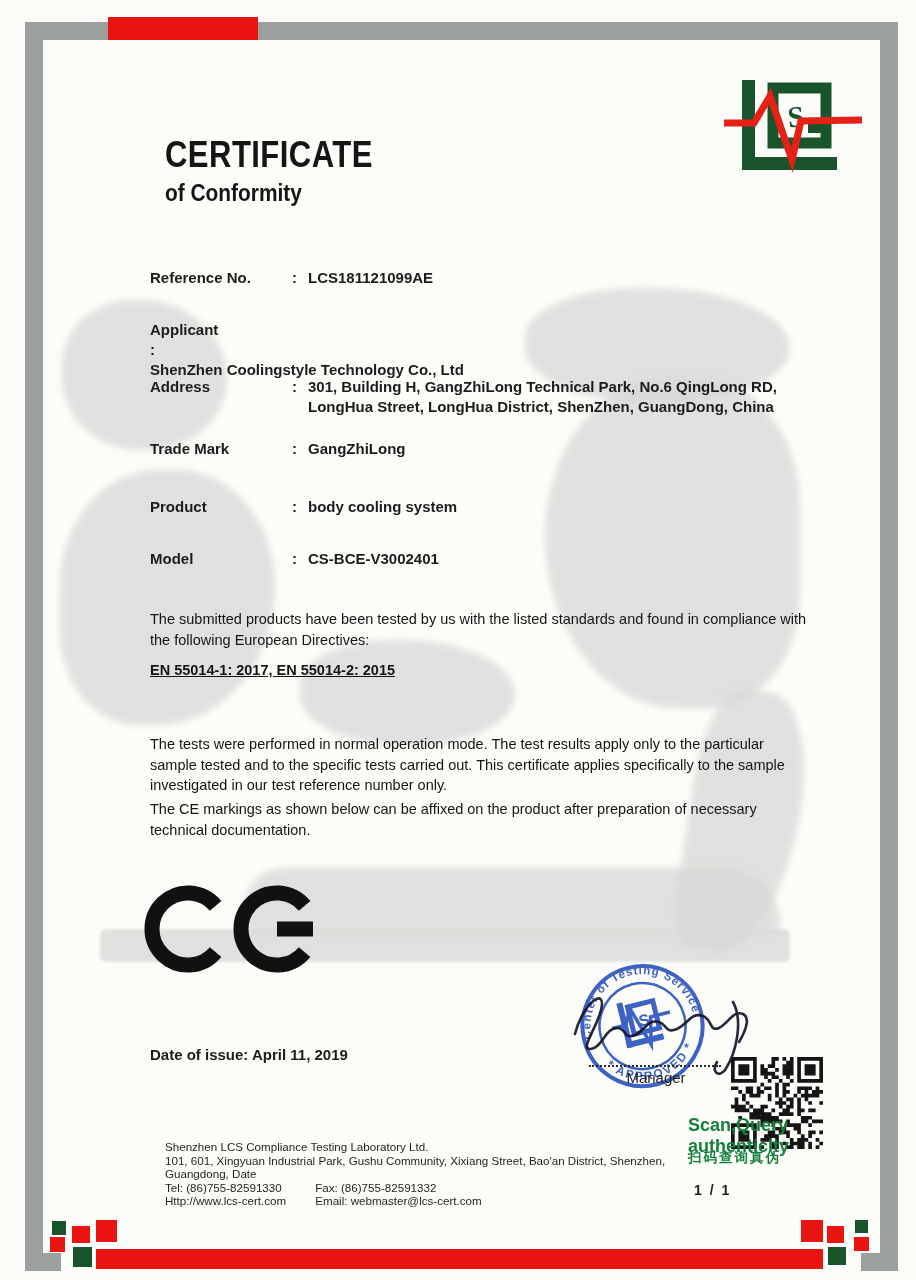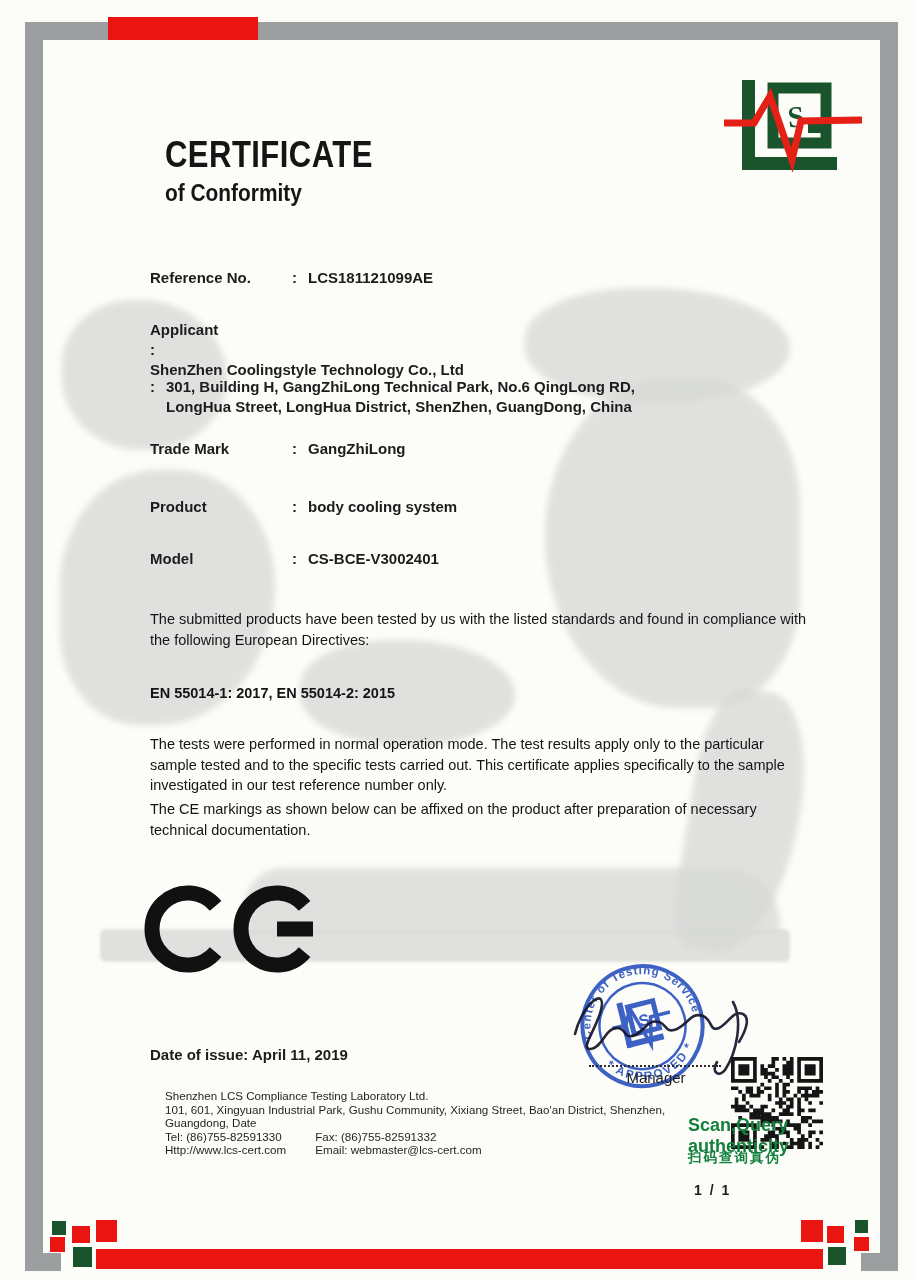--- a/index.html
+++ b/index.html
@@ -42,21 +42,21 @@
   .signature { position:absolute; left:565px; top:972px; z-index:7; }
   .sign-line { position:absolute; left:589px; top:1065px; width:132px; border-bottom:2px dotted #2a2a2a; z-index:7; }
   .manager { position:absolute; left:591px; top:1069px; width:130px; text-align:center; font-size:15px; color:#1f1f1f; z-index:7; }
   
   .qr { position:absolute; left:731px; top:1057px; width:92px; height:92px; z-index:6; }
   .qr-cap { position:absolute; left:688px; width:178px; text-align:left; font-weight:bold; color:#15803d; z-index:6; }
   .qr-cap.cn { top:1149px; font-size:13.5px; letter-spacing:2px; }
   .qr-cap.en { top:1115px; font-size:18px; }
   .page-num { position:absolute; left:694px; top:1182px; font-size:14px; font-weight:bold; letter-spacing:2px; }
   
-  .footer { position:absolute; left:165px; top:1089px; font-size:11.6px; line-height:13.6px; color:#1f1f1f; width:520px; }
+  .footer { position:absolute; left:165px; top:1140px; font-size:11.6px; line-height:13.6px; color:#1f1f1f; width:520px; }
   .footer .cols span.c1 { display:inline-block; width:147px; }
 </style>
 </head>
 <body>
 
 <div class="page">
 
   <div class="wm" style="left:525px;top:288px;width:265px;height:115px;"></div>
   <div class="wm" style="left:545px;top:378px;width:255px;height:330px;border-radius:55% 45% 40% 60%;"></div>
   <div class="wm" style="left:688px;top:690px;width:110px;height:265px;border-radius:45% 55% 75% 25%;transform:rotate(9deg);"></div>
@@ -105,20 +105,21 @@
       <span class="lbl">Reference No.</span>
       <span class="sep">:</span>
       <span class="val">LCS181121099AE</span>
     </div>
     <div class="field-row" style="top:320px;flex-direction:column;">
       <span class="lbl">Applicant</span>
       <span class="sep">:</span>
       <span class="val">ShenZhen Coolingstyle Technology Co., Ltd</span>
     </div>
     <div class="field-row" style="top:377px;">
+      <span class="lbl">Address</span>
       <span class="sep">:</span>
       <span class="val">
         <span style="display:block">301, Building H, GangZhiLong Technical Park, No.6 QingLong RD,</span>
         <span style="display:block">LongHua Street, LongHua District, ShenZhen, GuangDong, China</span>
       </span>
     </div>
     <div class="field-row" style="top:439px;">
       <span class="lbl">Trade Mark</span>
       <span class="sep">:</span>
       <span class="val">GangZhiLong</span>
@@ -128,21 +129,21 @@
       <span class="sep">:</span>
       <span class="val">body cooling system</span>
     </div>
     <div class="field-row" style="top:549px;">
       <span class="lbl">Model</span>
       <span class="sep">:</span>
       <span class="val">CS-BCE-V3002401</span>
     </div>
 
     <div class="para" style="top:609px;">The submitted products have been tested by us with the listed standards and found in compliance with the following European Directives:</div>
-    <div class="para bold" style="top:683px;">EN 55014-1: 2017, EN 55014-2: 2015</div>
+    <div class="para bold" style="top:660px;text-decoration:underline;">EN 55014-1: 2017, EN 55014-2: 2015</div>
     <div class="para" style="top:734px;">The tests were performed in normal operation mode. The test results apply only to the particular sample tested and to the specific tests carried out. This certificate applies specifically to the sample investigated in our test reference number only.</div>
     <div class="para" style="top:799px;">The CE markings as shown below can be affixed on the product after preparation of necessary technical documentation.</div>
 
     <div class="ce">
       <svg width="180" height="95" viewBox="0 0 180 95">
         <path d="M72.6,22.9 A36,36 0 1 0 72.6,69.1" fill="none" stroke="#111" stroke-width="15"></path>
         <path d="M161.6,22.9 A36,36 0 1 0 161.6,69.1" fill="none" stroke="#111" stroke-width="15"></path>
         <path d="M134,46 L170,46" stroke="#111" stroke-width="15"></path>
       </svg>
     </div>

